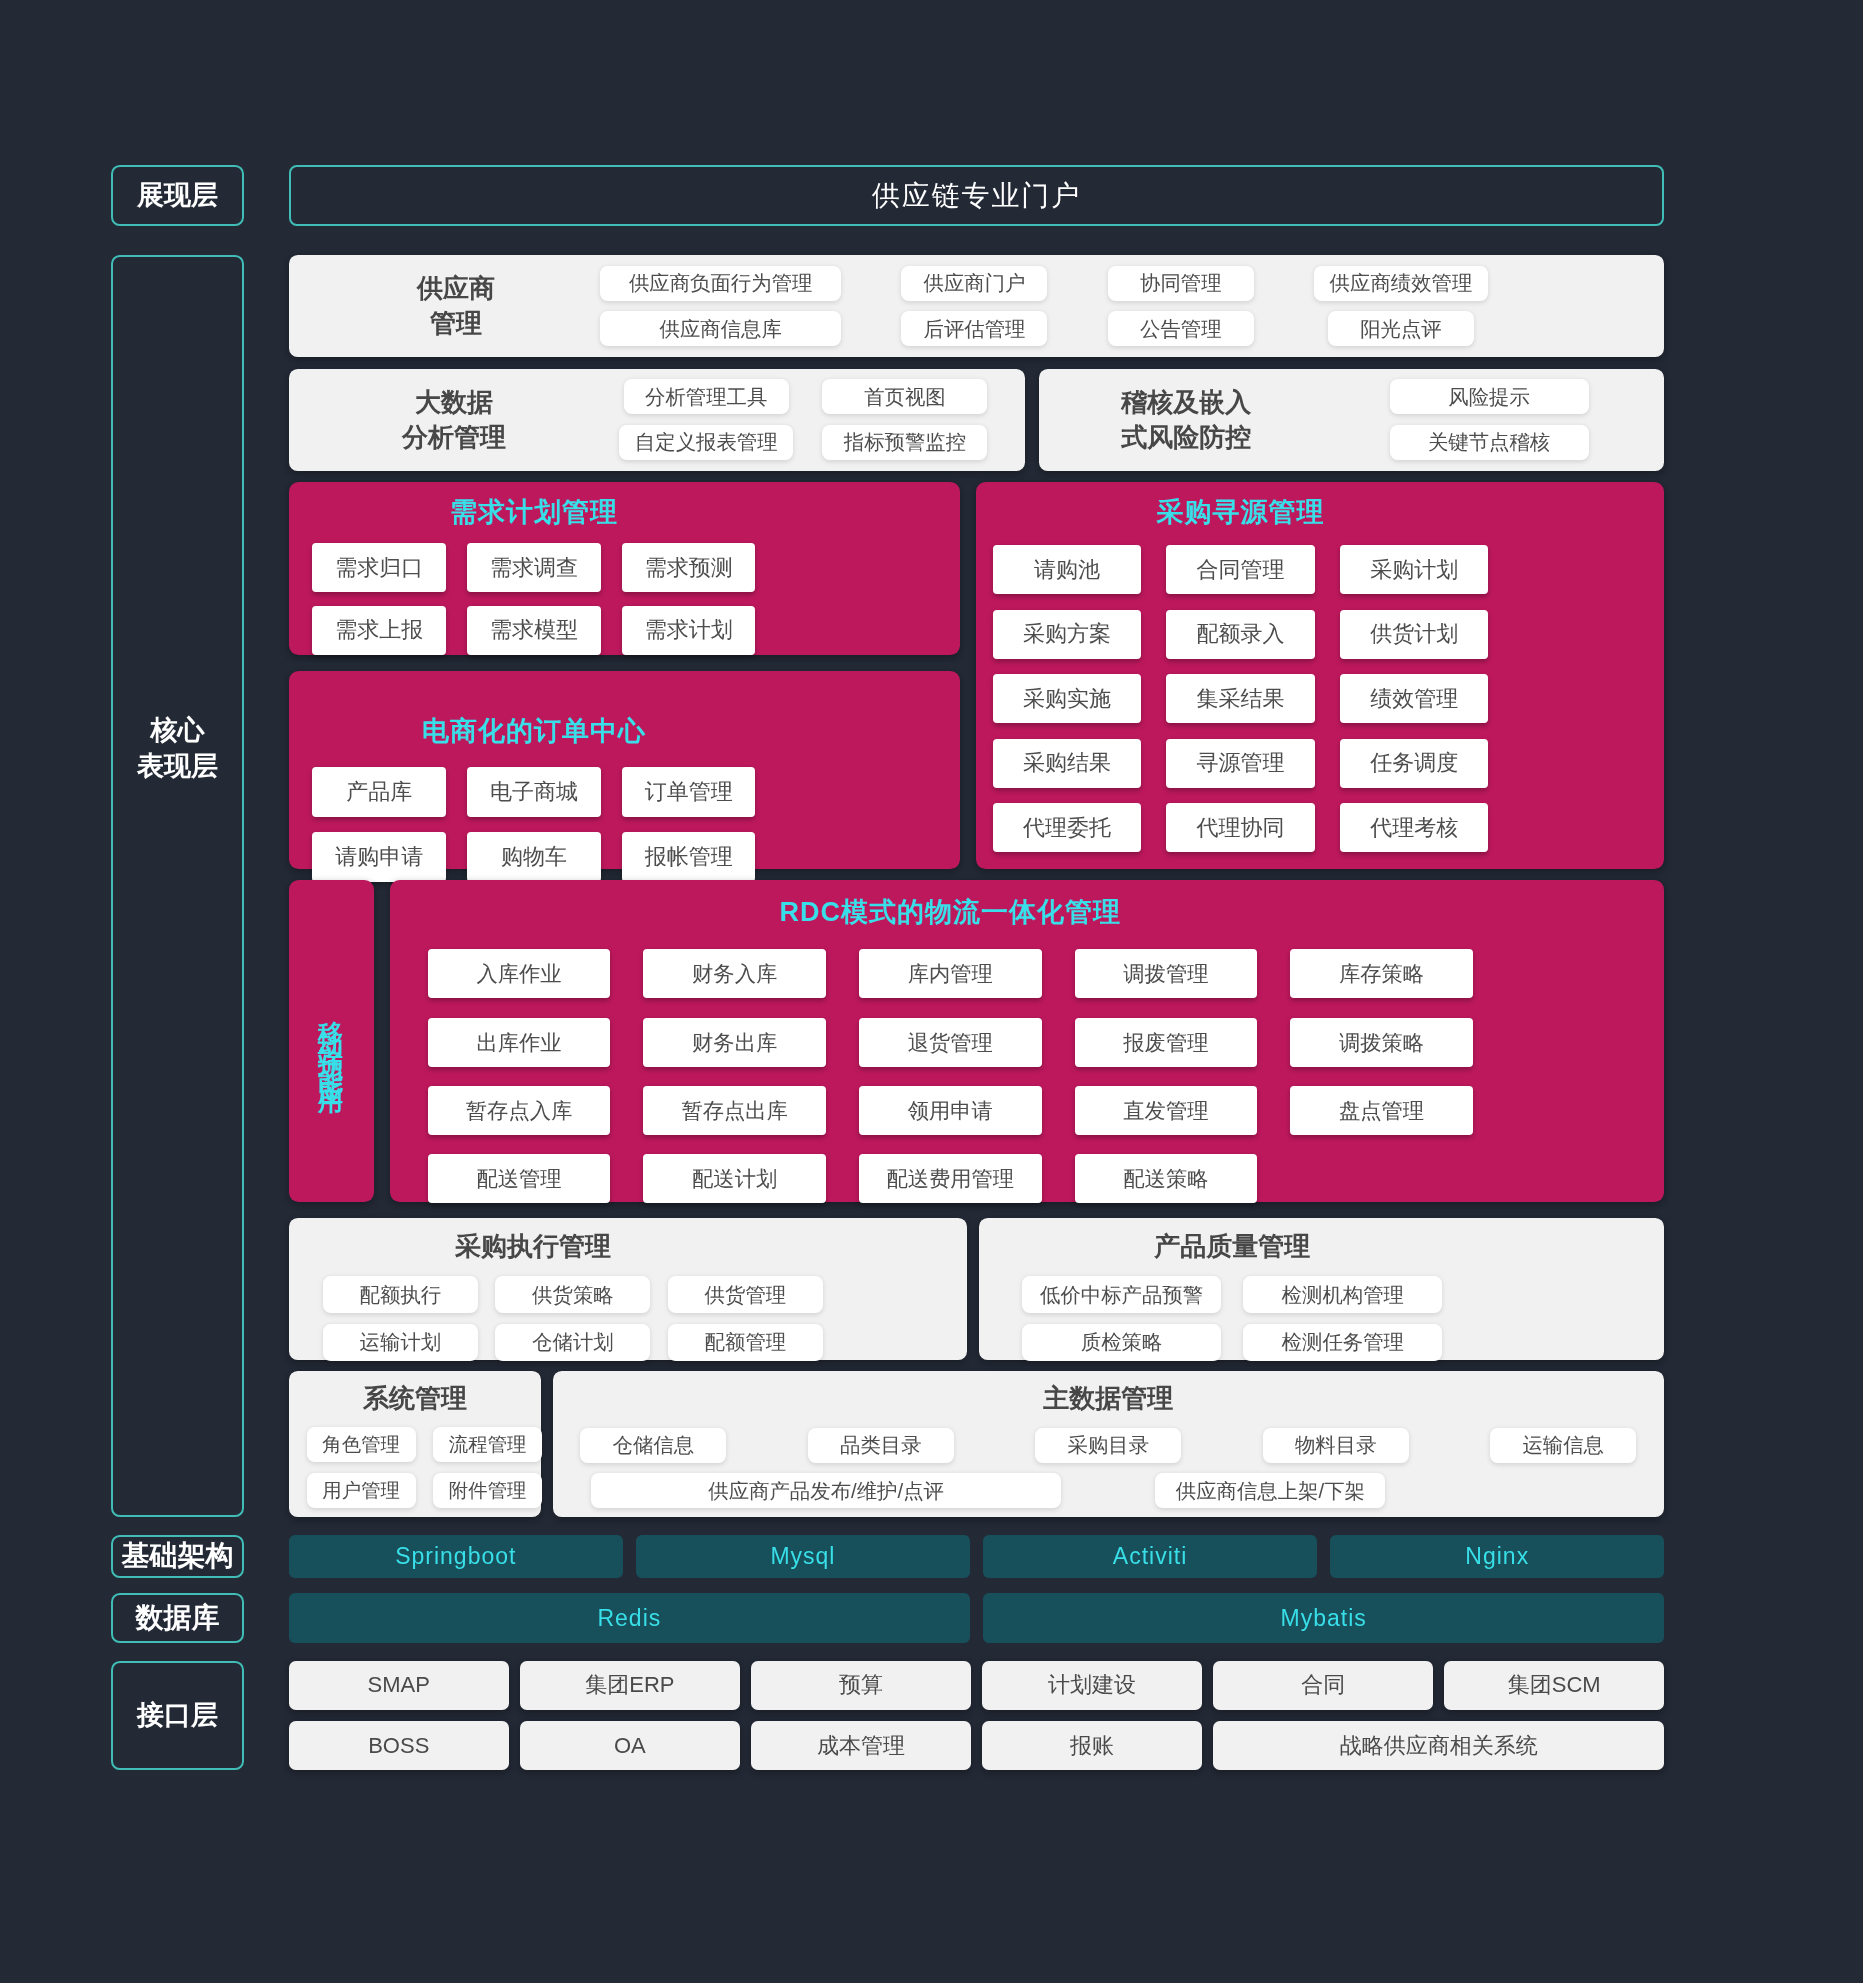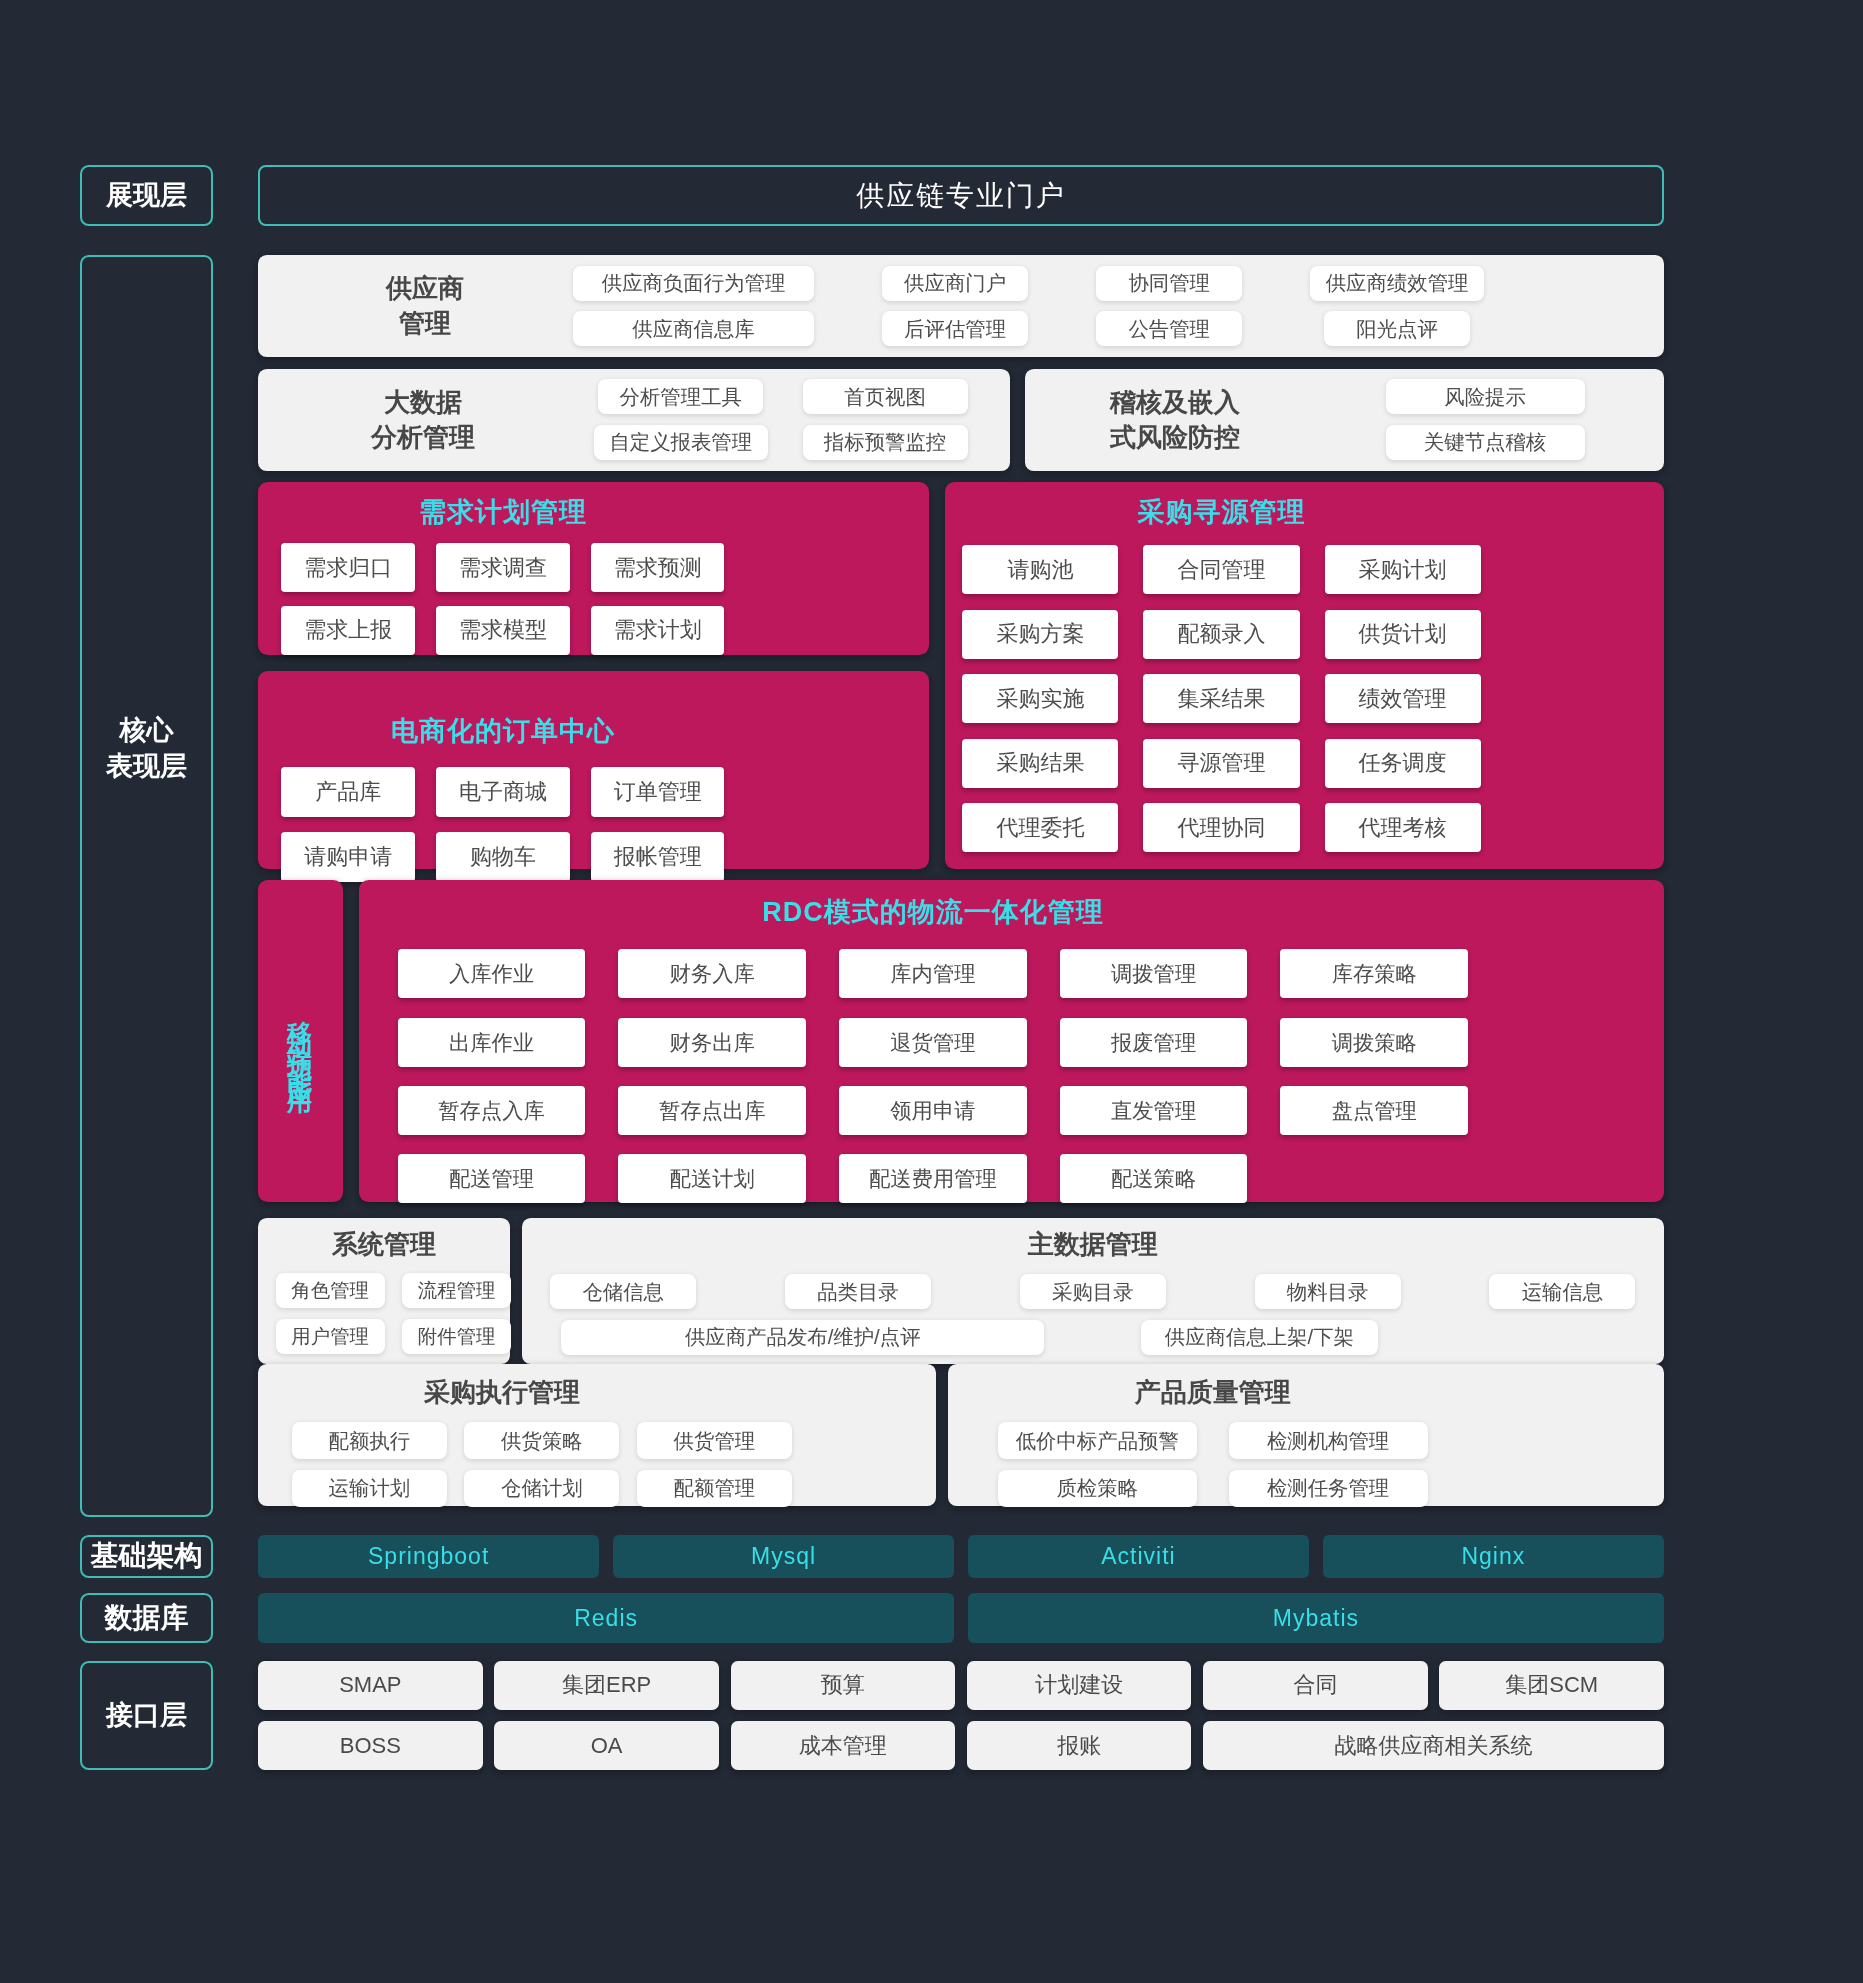--- a/index.html
+++ b/index.html
@@ -3,21 +3,21 @@
 <meta charset="utf-8">
 <style>
   * { box-sizing: border-box; margin: 0; padding: 0; }
   html,body { width:1863px; height:1983px; }
   body {
     background:#232935;
     font-family:"Liberation Sans","DejaVu Sans",sans-serif;
     color:#fff;
     overflow:hidden;
   }
-  .page { width:1863px; height:1983px; padding:165px 199px 0 80px; position:relative; }
+  .page { width:1863px; height:1983px; padding:165px 199px 0 111px; position:relative; }
 
   .band { display:flex; align-items:stretch; }
   .rail { flex:0 0 133px; width:133px; margin-right:45px; display:flex; }
   .content { flex:1; min-width:0; }
 
   .rail-box {
     width:100%; border:2.9px solid #40bdb6; border-radius:8.7px;
     display:flex; align-items:center; justify-content:center;
     text-align:center; font-size:27px; font-weight:600; color:#fff;
     line-height:1.35;
@@ -312,50 +312,20 @@
               <div class="btn">盘点管理</div>
               <div class="btn">配送管理</div>
               <div class="btn">配送计划</div>
               <div class="btn">配送费用管理</div>
               <div class="btn">配送策略</div>
             </div>
           </div>
         </div>
       </div>
 
-      <div class="row row6">
-        <div class="light system-box">
-          <div class="pinner">
-            <div class="light-title">系统管理</div>
-            <div class="chip-grid cg2">
-              <div class="chip">角色管理</div>
-              <div class="chip">流程管理</div>
-              <div class="chip">用户管理</div>
-              <div class="chip">附件管理</div>
-            </div>
-          </div>
-        </div>
-        <div class="light master-box">
-          <div class="pinner">
-            <div class="light-title">主数据管理</div>
-            <div class="master-row1">
-              <div class="chip">仓储信息</div>
-              <div class="chip">品类目录</div>
-              <div class="chip">采购目录</div>
-              <div class="chip">物料目录</div>
-              <div class="chip">运输信息</div>
-            </div>
-            <div class="master-row2">
-              <div class="chip chip-wide1">供应商产品发布/维护/点评</div>
-              <div class="chip chip-wide2">供应商信息上架/下架</div>
-            </div>
-          </div>
-        </div>
-      </div>
-
       <div class="row row5">
         <div class="light exec-box">
           <div class="pinner">
             <div class="light-title">采购执行管理</div>
             <div class="chip-grid cg3">
               <div class="chip">配额执行</div>
               <div class="chip">供货策略</div>
               <div class="chip">供货管理</div>
               <div class="chip">运输计划</div>
               <div class="chip">仓储计划</div>
@@ -369,20 +339,50 @@
             <div class="chip-grid cg2">
               <div class="chip">低价中标产品预警</div>
               <div class="chip">检测机构管理</div>
               <div class="chip">质检策略</div>
               <div class="chip">检测任务管理</div>
             </div>
           </div>
         </div>
       </div>
 
+      <div class="row row6">
+        <div class="light system-box">
+          <div class="pinner">
+            <div class="light-title">系统管理</div>
+            <div class="chip-grid cg2">
+              <div class="chip">角色管理</div>
+              <div class="chip">流程管理</div>
+              <div class="chip">用户管理</div>
+              <div class="chip">附件管理</div>
+            </div>
+          </div>
+        </div>
+        <div class="light master-box">
+          <div class="pinner">
+            <div class="light-title">主数据管理</div>
+            <div class="master-row1">
+              <div class="chip">仓储信息</div>
+              <div class="chip">品类目录</div>
+              <div class="chip">采购目录</div>
+              <div class="chip">物料目录</div>
+              <div class="chip">运输信息</div>
+            </div>
+            <div class="master-row2">
+              <div class="chip chip-wide1">供应商产品发布/维护/点评</div>
+              <div class="chip chip-wide2">供应商信息上架/下架</div>
+            </div>
+          </div>
+        </div>
+      </div>
+
     </div>
   </div>
 
   <div class="band band-infra">
     <div class="rail">
       <div class="rail-box">基础架构</div>
     </div>
     <div class="content bars">
       <div class="bar">Springboot</div>
       <div class="bar">Mysql</div>

